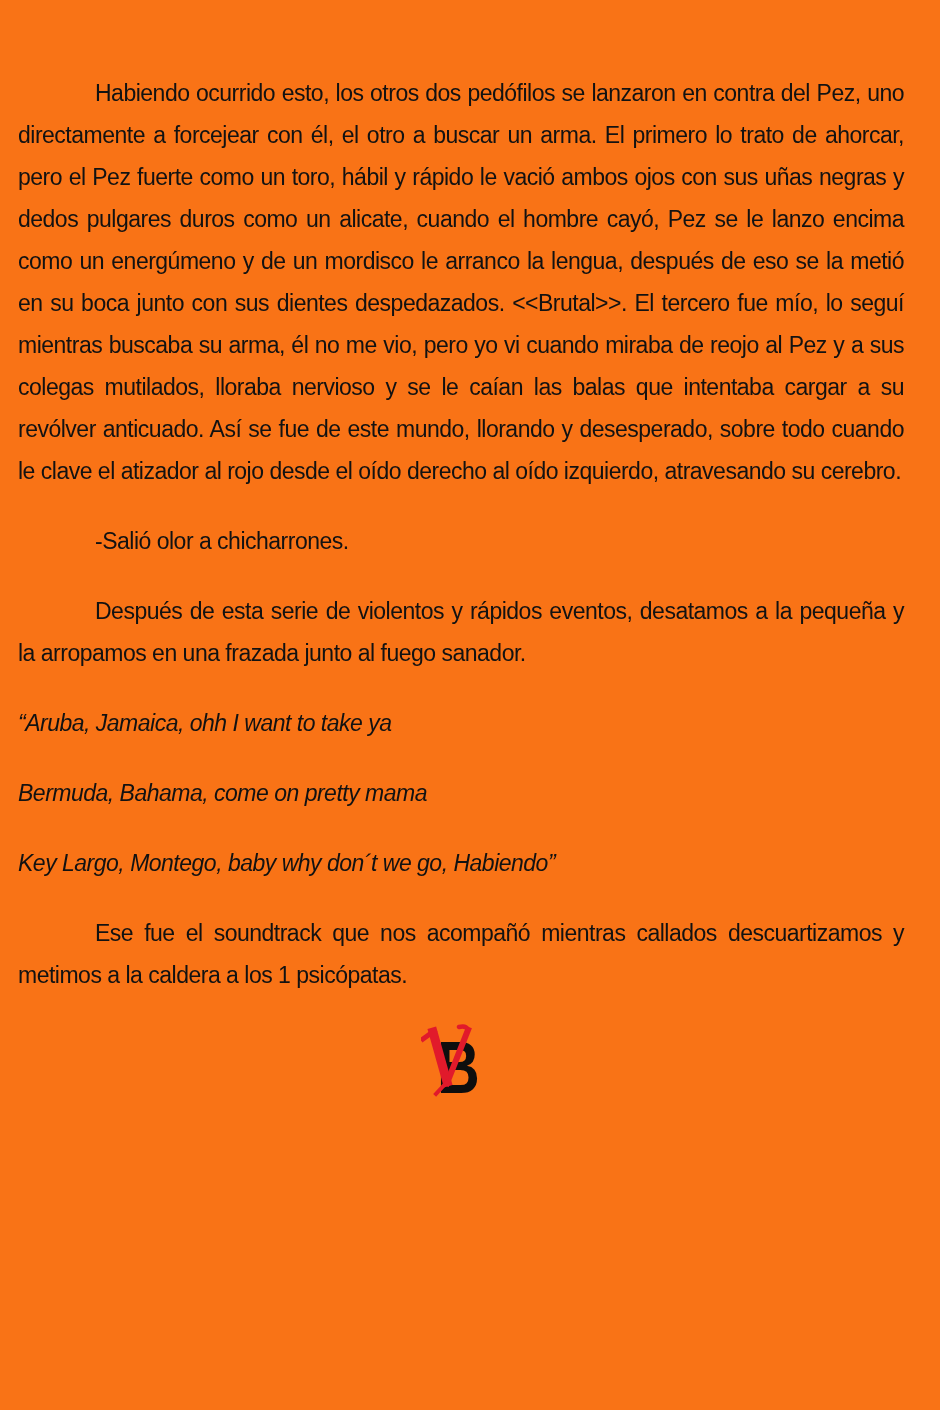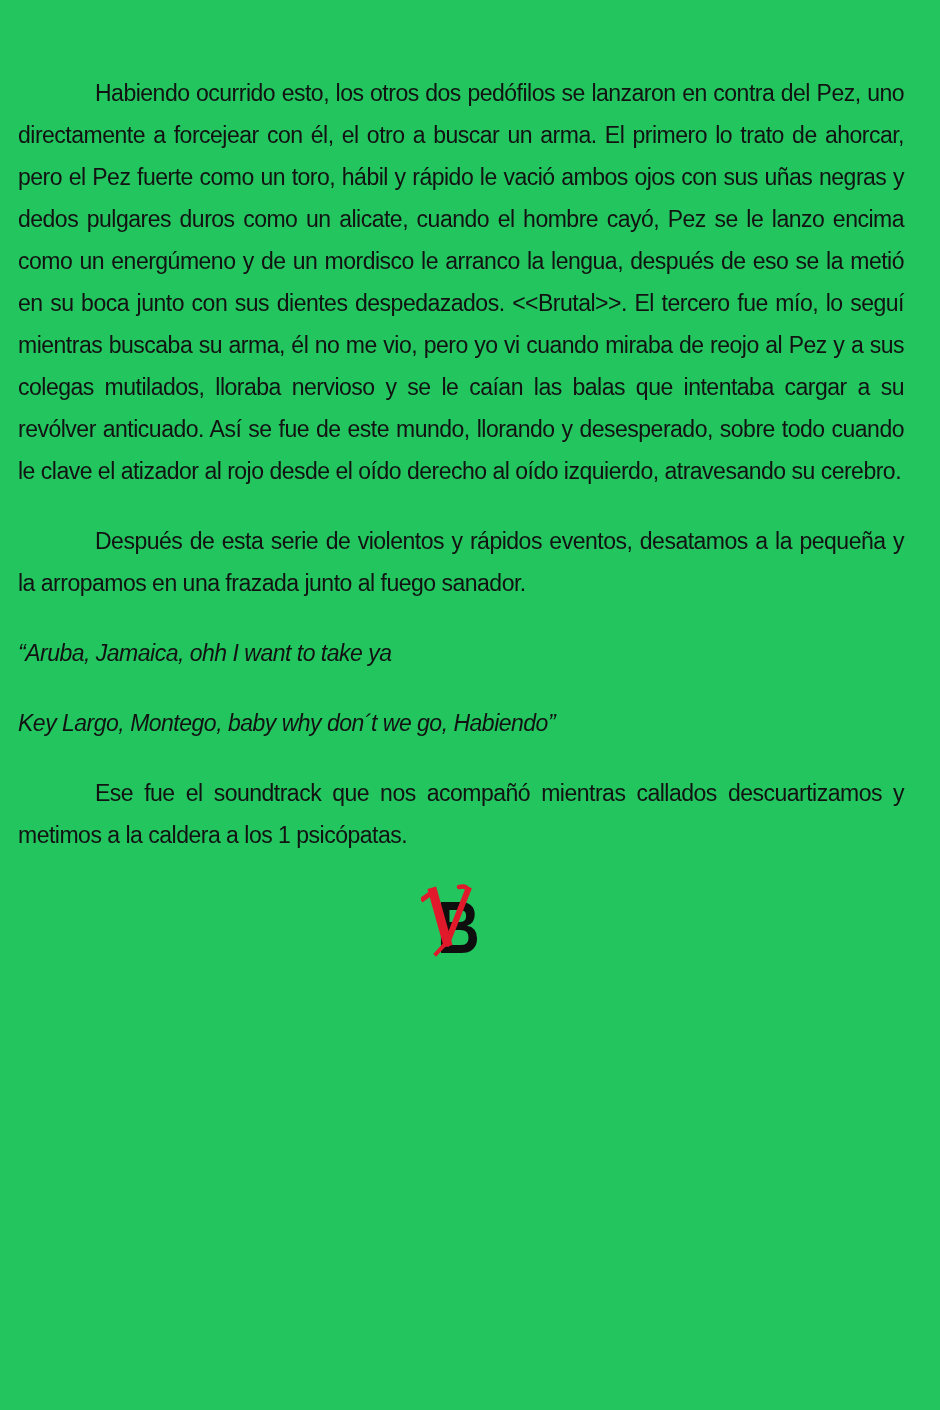--- a/index.html
+++ b/index.html
@@ -12,21 +12,21 @@
     height: 1410px;
     overflow: hidden;
     font-family: "Liberation Sans", sans-serif;
     color: #121212;
   }
   .page {
     box-sizing: border-box;
     width: 940px;
     height: 1410px;
     padding: 72px 36px 0 18px;
-    background: #22c55e;
+    background: #f97316;
   }
   .para {
     margin: 0 0 28px 0;
     font-size: 23px;
     line-height: 42px;
     letter-spacing: -0.5px;
     text-align: justify;
     text-indent: 77px;
     color: #121212;
   }
@@ -59,25 +59,27 @@
     display: block;
   }
 </style>
 </head>
 <body>
 
 <div class="page">
 
   <p class="para">Habiendo ocurrido esto, los otros dos pedófilos se lanzaron en contra del Pez, uno directamente a forcejear con él, el otro a buscar un arma. El primero lo trato de ahorcar, pero el Pez fuerte como un toro, hábil y rápido le vació ambos ojos con sus uñas negras y dedos pulgares duros como un alicate, cuando el hombre cayó, Pez se le lanzo encima como un energúmeno y de un mordisco le arranco la lengua, después de eso se la metió en su boca junto con sus dientes despedazados. &lt;&lt;Brutal&gt;&gt;. El tercero fue mío, lo seguí mientras buscaba su arma, él no me vio, pero yo vi cuando miraba de reojo al Pez y a sus colegas mutilados, lloraba nervioso y se le caían las balas que intentaba cargar a su revólver anticuado. Así se fue de este mundo, llorando y desesperado, sobre todo cuando le clave el atizador al rojo desde el oído derecho al oído izquierdo, atravesando su cerebro.</p>
 
+  <p class="para single">-Salió olor a chicharrones.</p>
 
   <p class="para">Después de esta serie de violentos y rápidos eventos, desatamos a la pequeña y la arropamos en una frazada junto al fuego sanador.</p>
 
   <p class="lyric">“Aruba, Jamaica, ohh I want to take ya</p>
 
+  <p class="lyric">Bermuda, Bahama, come on pretty mama</p>
 
   <p class="lyric">Key Largo, Montego, baby why don´t we go, Habiendo”</p>
 
 
   <p class="para">Ese fue el soundtrack que nos acompañó mientras callados descuartizamos y metimos a la caldera a los 1 psicópatas.</p>
 
 
   <div class="logo-wrap">
     <div class="logo">
       <svg width="66" height="74" viewBox="0 0 66 74">

